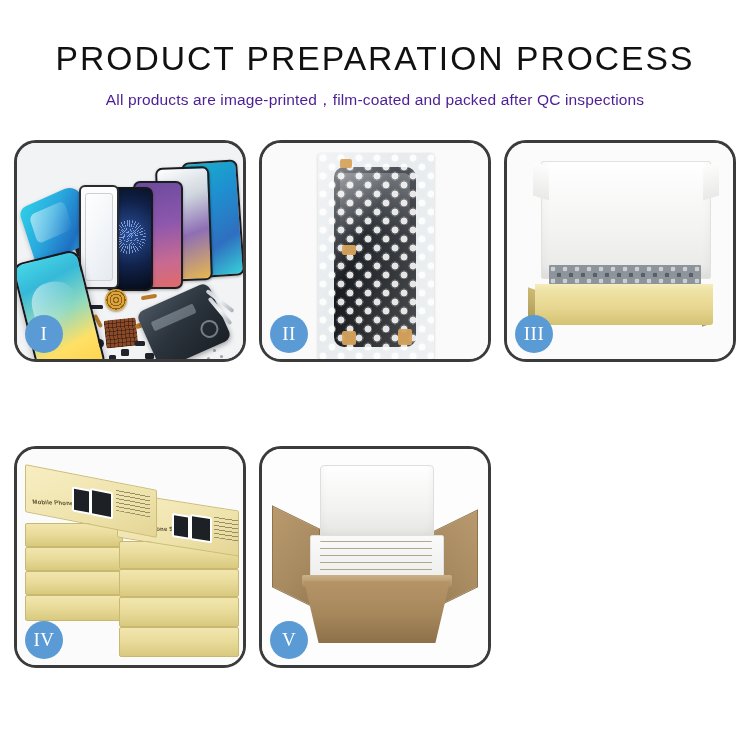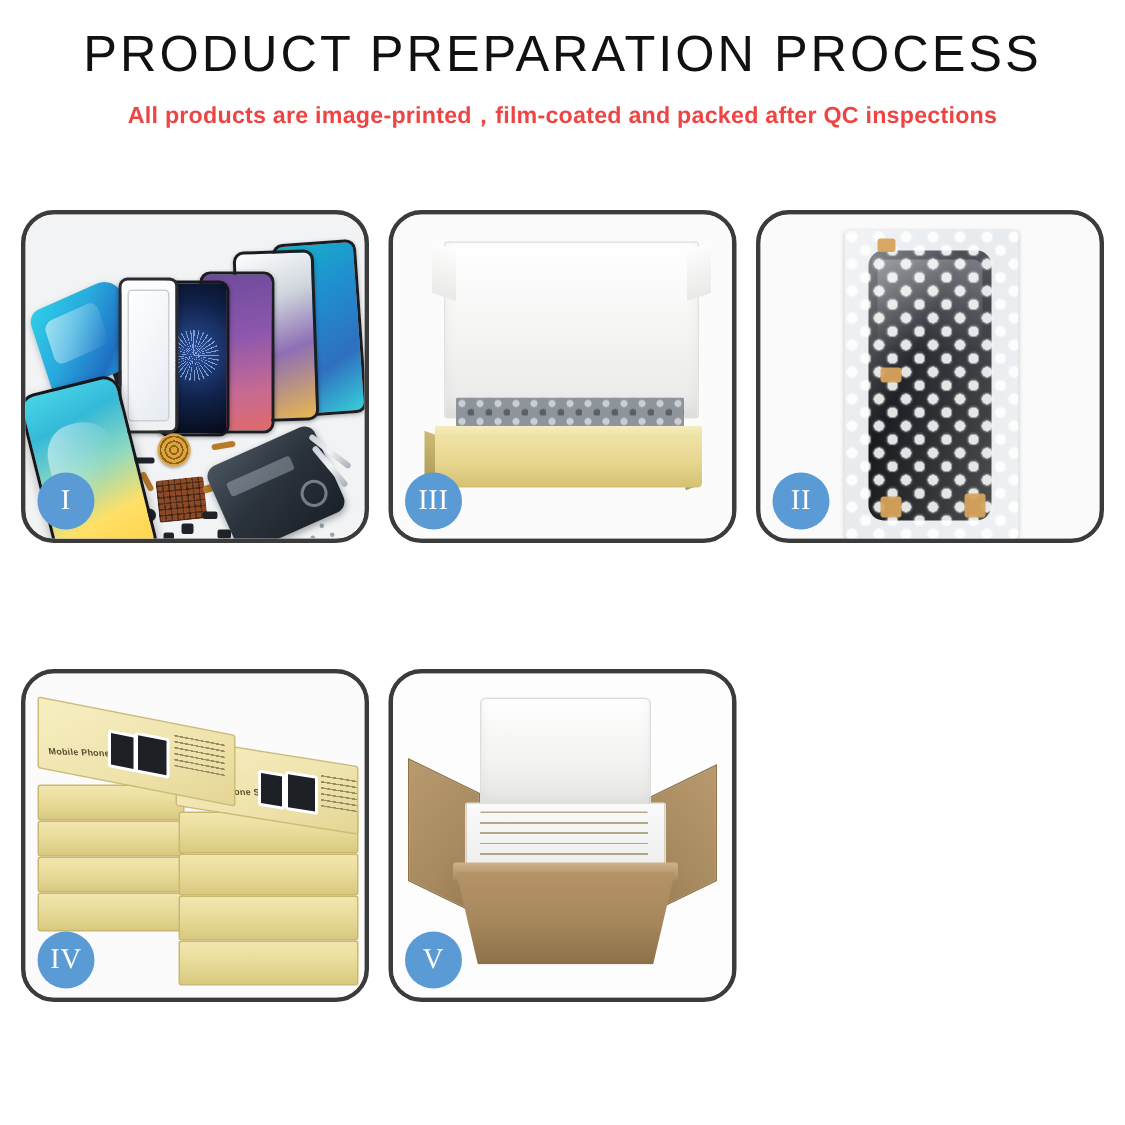--- a/index.html
+++ b/index.html
@@ -11,39 +11,39 @@
     width: 750px;
     height: 750px;
     font-family: "Liberation Sans", sans-serif;
     overflow: hidden;
     position: relative;
   }
 
   
   #header {
     width: 100%;
-    padding-top: 16px;
+    padding-top: 38px;
     text-align: center;
   }
   #page-title {
     font-family: "Liberation Sans", sans-serif;
     font-size: 34px;
     font-weight: 400;
     letter-spacing: 2.0px;
     color: #111111;
     line-height: 40px;
     white-space: nowrap;
     transform: scaleX(0.99);
   }
   #page-subtitle {
     font-family: "Liberation Sans", sans-serif;
     font-size: 15.5px;
-    font-weight: 700;
+    font-weight: 400;
     letter-spacing: 0.15px;
-    color: #ef4444;
+    color: #4c1d95;
     margin-top: 12px;
     line-height: 20px;
     white-space: nowrap;
   }
 
   
   #panel-grid {
     position: absolute;
     top: 140px;
     left: 14px;
@@ -526,52 +526,52 @@
       <div class="flex-cable" style="left:118px;top:178px;width:22px;height:5px;transform:rotate(-18deg);"></div>
       <div class="flex-cable" style="left:74px;top:176px;width:14px;height:4px;transform:rotate(62deg);"></div>
 
       <div class="screw" style="left:196px;top:206px;"></div>
       <div class="screw" style="left:203px;top:212px;"></div>
       <div class="screw" style="left:190px;top:214px;"></div>
 
       <div class="p1-tweezer"></div>
     </div>
     <div class="badge">I</div>
-  </div>
-
-  <div class="panel">
-    <div class="panel-photo">
-      <div class="p3-bg"></div>
-      <div class="p3-lid"></div>
-      <div class="p3-foam"></div>
-      <div class="p3-tray-left"></div>
-      <div class="p3-tray-right"></div>
-      <div class="p3-tray"></div>
-    </div>
-    <div class="badge">III</div>
   </div>
 
   <div class="panel">
     <div class="panel-photo">
       <div class="p2-bg"></div>
       <div class="p2-wrap">
         <div class="p2-screen"></div>
         <div class="p2-tape" style="left:22px;top:6px;width:12px;height:9px;"></div>
         <div class="p2-tape" style="left:24px;top:92px;width:14px;height:10px;"></div>
         <div class="p2-tape" style="left:24px;top:178px;width:14px;height:14px;"></div>
         <div class="p2-tape" style="left:80px;top:176px;width:14px;height:16px;"></div>
         <div class="p2-bubbles"></div>
         <div class="p2-sheen"></div>
       </div>
     </div>
     <div class="badge">II</div>
   </div>
 
   <div class="panel">
     <div class="panel-photo">
+      <div class="p3-bg"></div>
+      <div class="p3-lid"></div>
+      <div class="p3-foam"></div>
+      <div class="p3-tray-left"></div>
+      <div class="p3-tray-right"></div>
+      <div class="p3-tray"></div>
+    </div>
+    <div class="badge">III</div>
+  </div>
+
+  <div class="panel">
+    <div class="panel-photo">
       <div class="p4-bg"></div>
       <div class="p4-stack">
 
         <div class="sbox" style="left:2px;top:58px;width:96px;height:22px;"></div>
         <div class="sbox" style="left:2px;top:82px;width:96px;height:22px;"></div>
         <div class="sbox" style="left:2px;top:106px;width:96px;height:22px;"></div>
         <div class="sbox" style="left:2px;top:130px;width:96px;height:24px;"></div>
 
         <div class="sbox" style="left:96px;top:76px;width:118px;height:26px;"></div>
         <div class="sbox" style="left:96px;top:104px;width:118px;height:26px;"></div>

